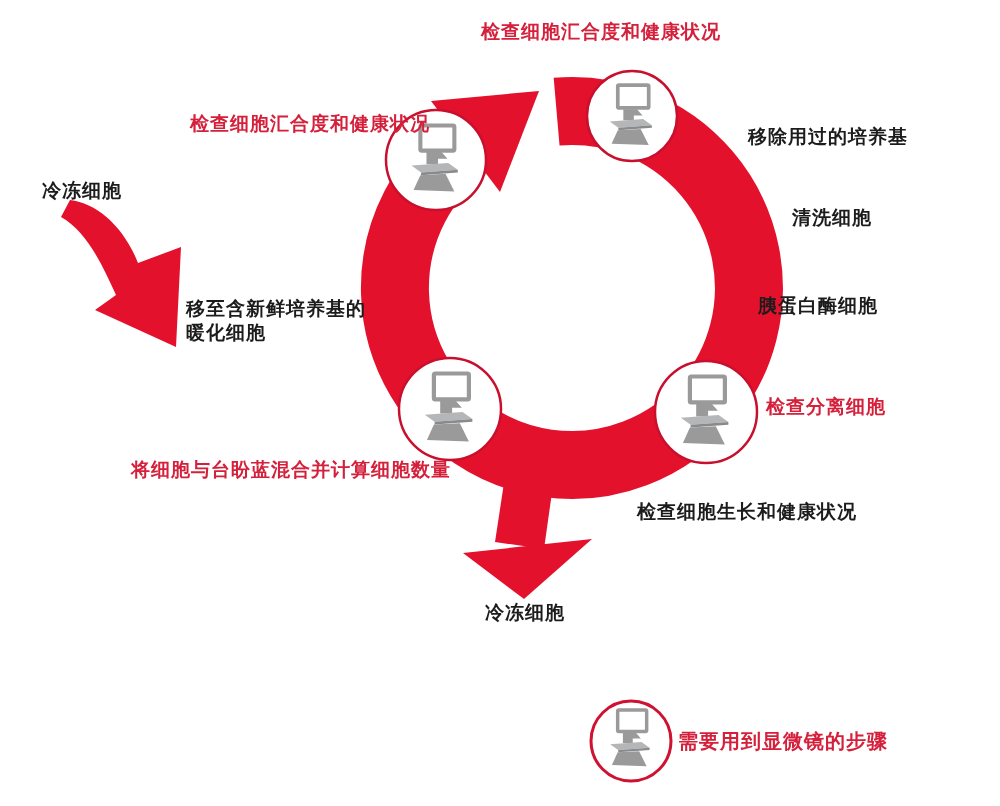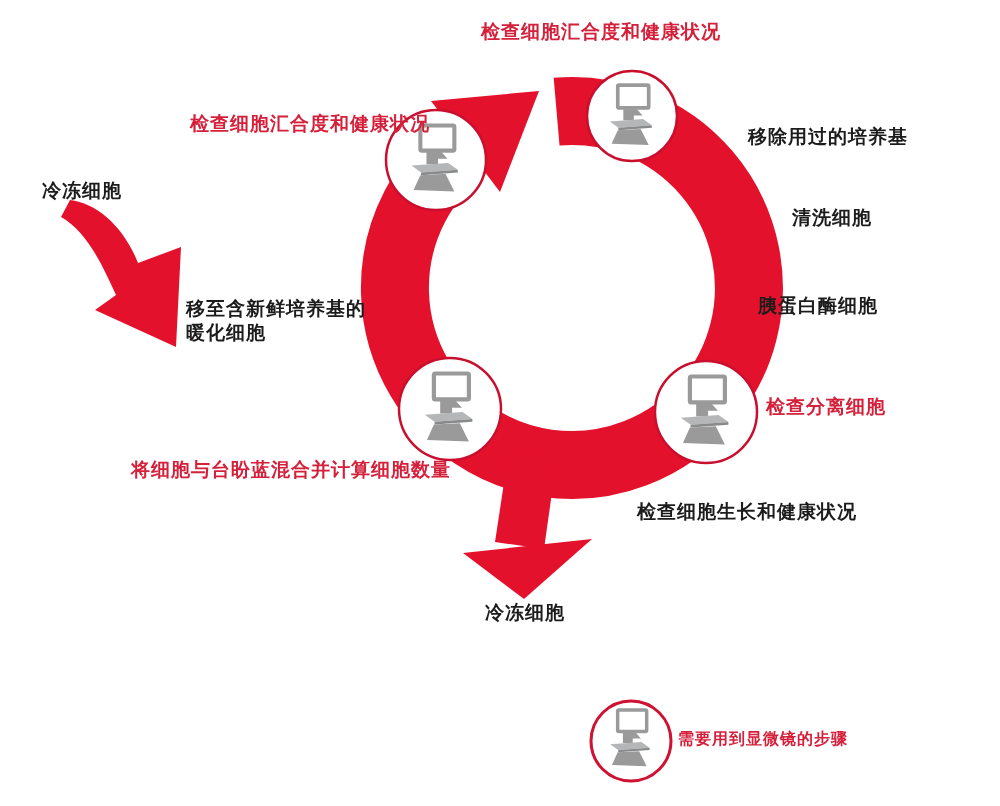--- a/index.html
+++ b/index.html
@@ -15,21 +15,21 @@
     position:absolute;
     font-weight:bold;
     font-size:19px;
     line-height:1.25;
     color:#1c1c1c;
     white-space:nowrap;
     letter-spacing:1px;
   }
   .label.red{color:#d5203b;}
   .label.center{text-align:left;white-space:normal;}
-  .legend-label{font-size:16px;}
+  .legend-label{font-size:20px;}
 </style>
 </head>
 <body>
 
 <div class="canvas">
 
   <svg class="art" width="1000" height="806" viewBox="0 0 1000 806">
 
     <defs>
       <symbol id="scope" viewBox="0 0 100 110">

